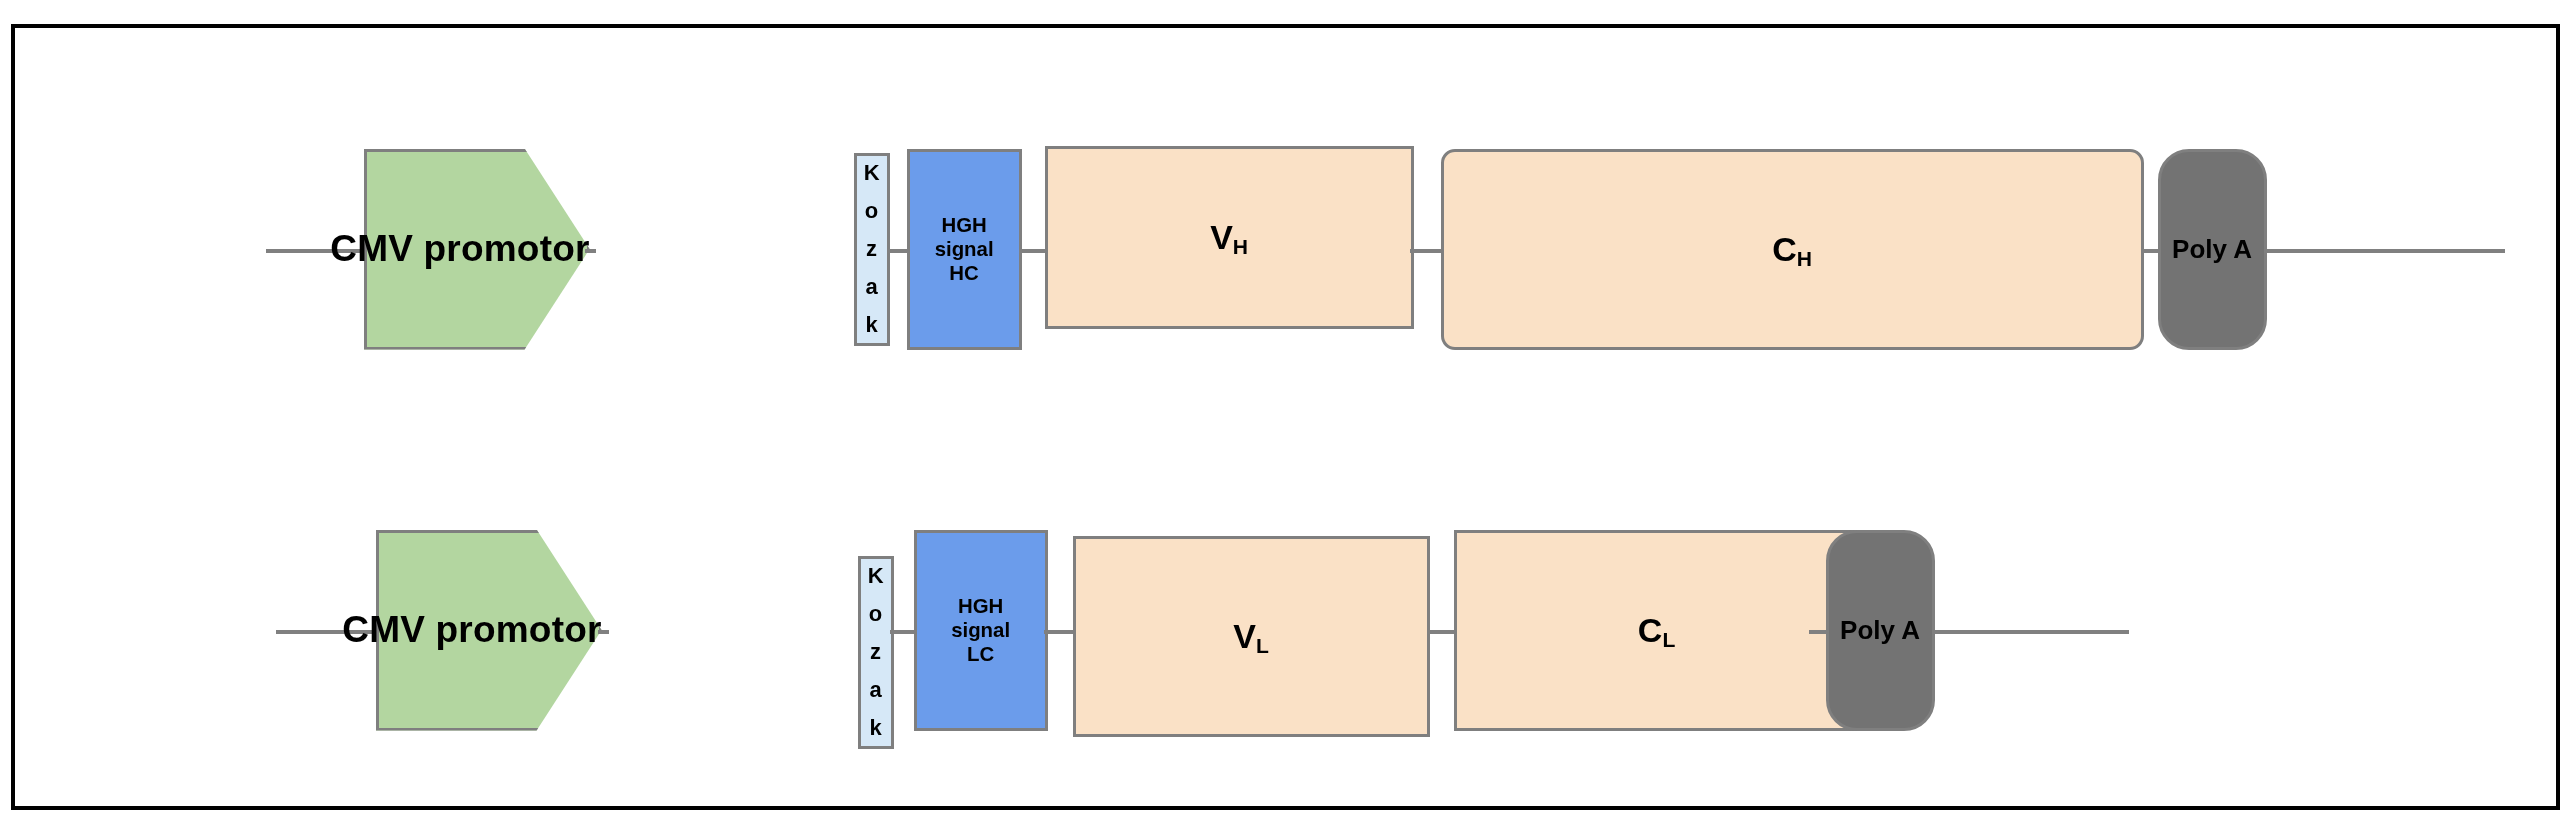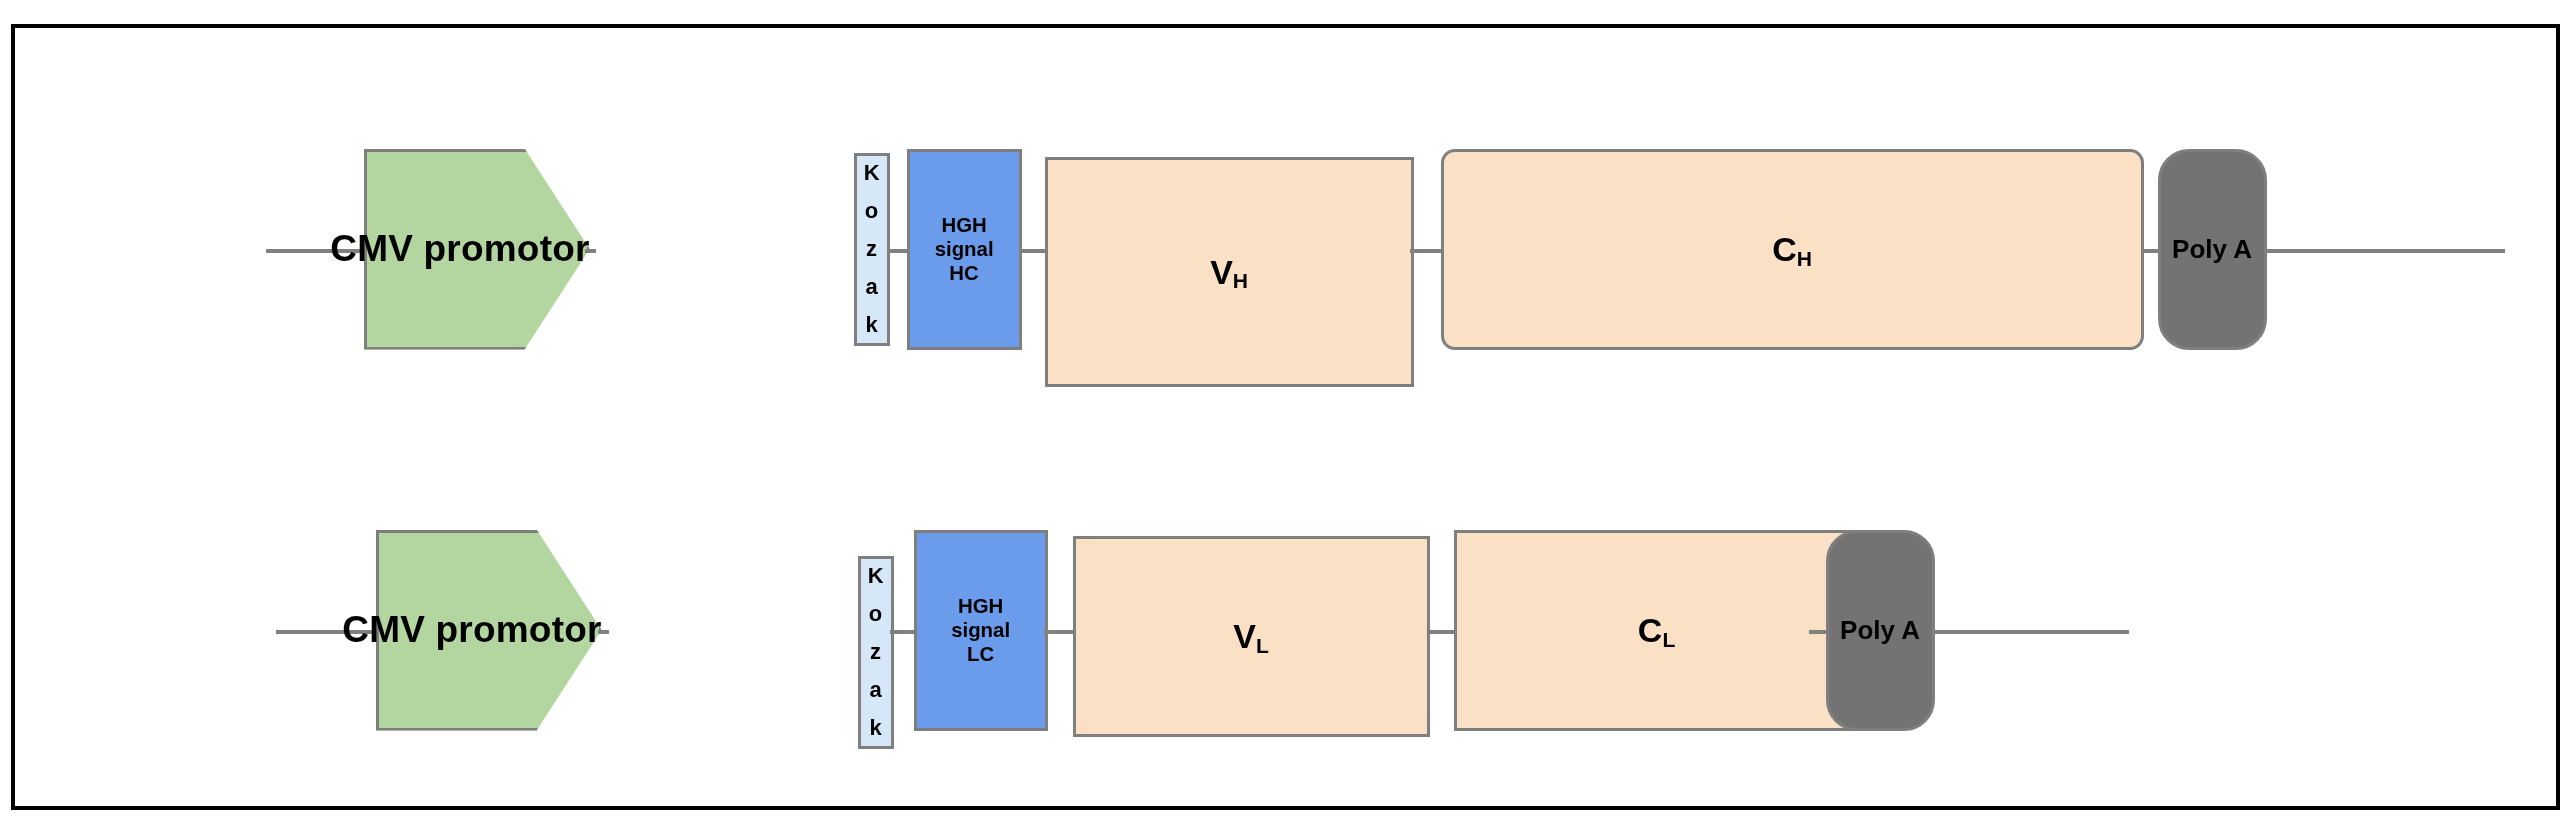--- a/index.html
+++ b/index.html
@@ -156,21 +156,21 @@
       <div class="backbone" style="left:872px; top:221px; width:23px;"></div>
 
       <div class="gbox signal" style="left:892px; top:121px; width:115px; height:201px;">
         <span>HGH</span>
         <span>signal</span>
         <span>HC</span>
       </div>
 
       <div class="backbone" style="left:1004px; top:221px; width:29px;"></div>
 
-      <div class="gbox domain" style="left:1030px; top:129px; width:369px; height:230px;">
+      <div class="gbox domain" style="left:1030px; top:118px; width:369px; height:183px;">
         <span><span>V</span><sub>H</sub></span>
       </div>
 
       <div class="backbone" style="left:1395px; top:221px; width:34px;"></div>
 
       <div class="gbox domain" style="left:1426px; top:121px; width:703px; height:201px;border-radius:14px;">
         <span><span>C</span><sub>H</sub></span>
       </div>
 
       <div class="backbone" style="left:2127px; top:221px; width:19.5px;"></div>

